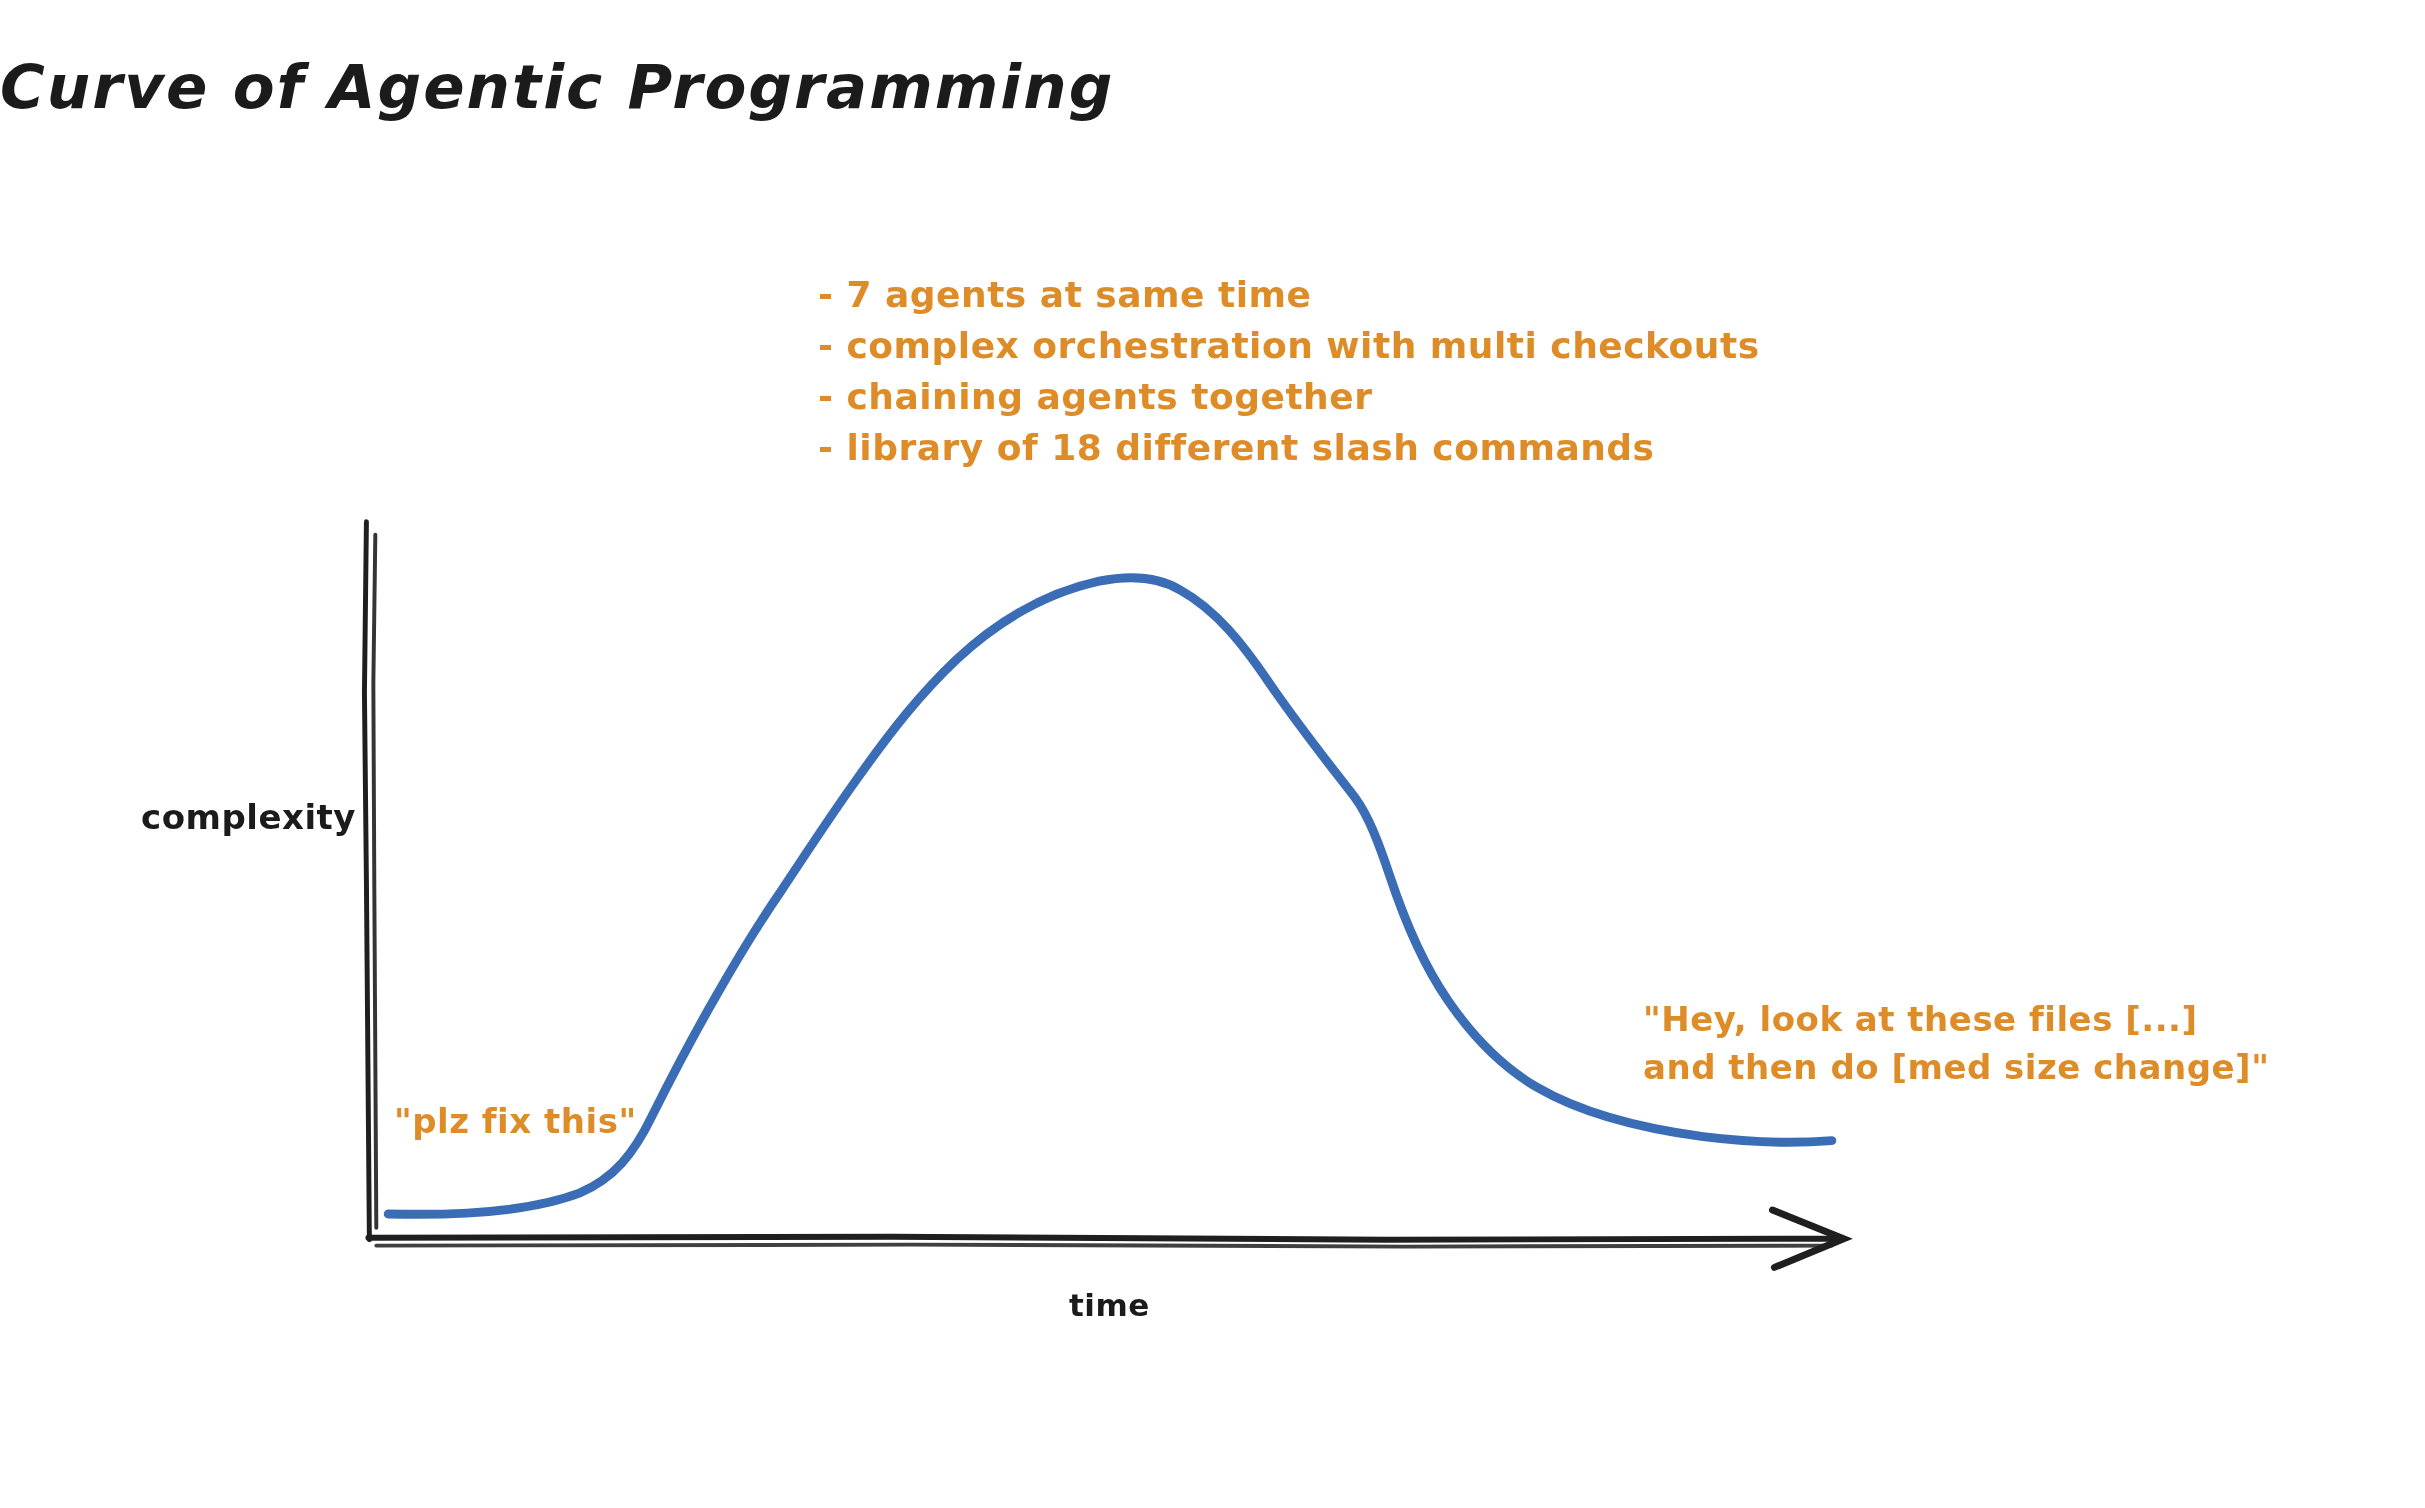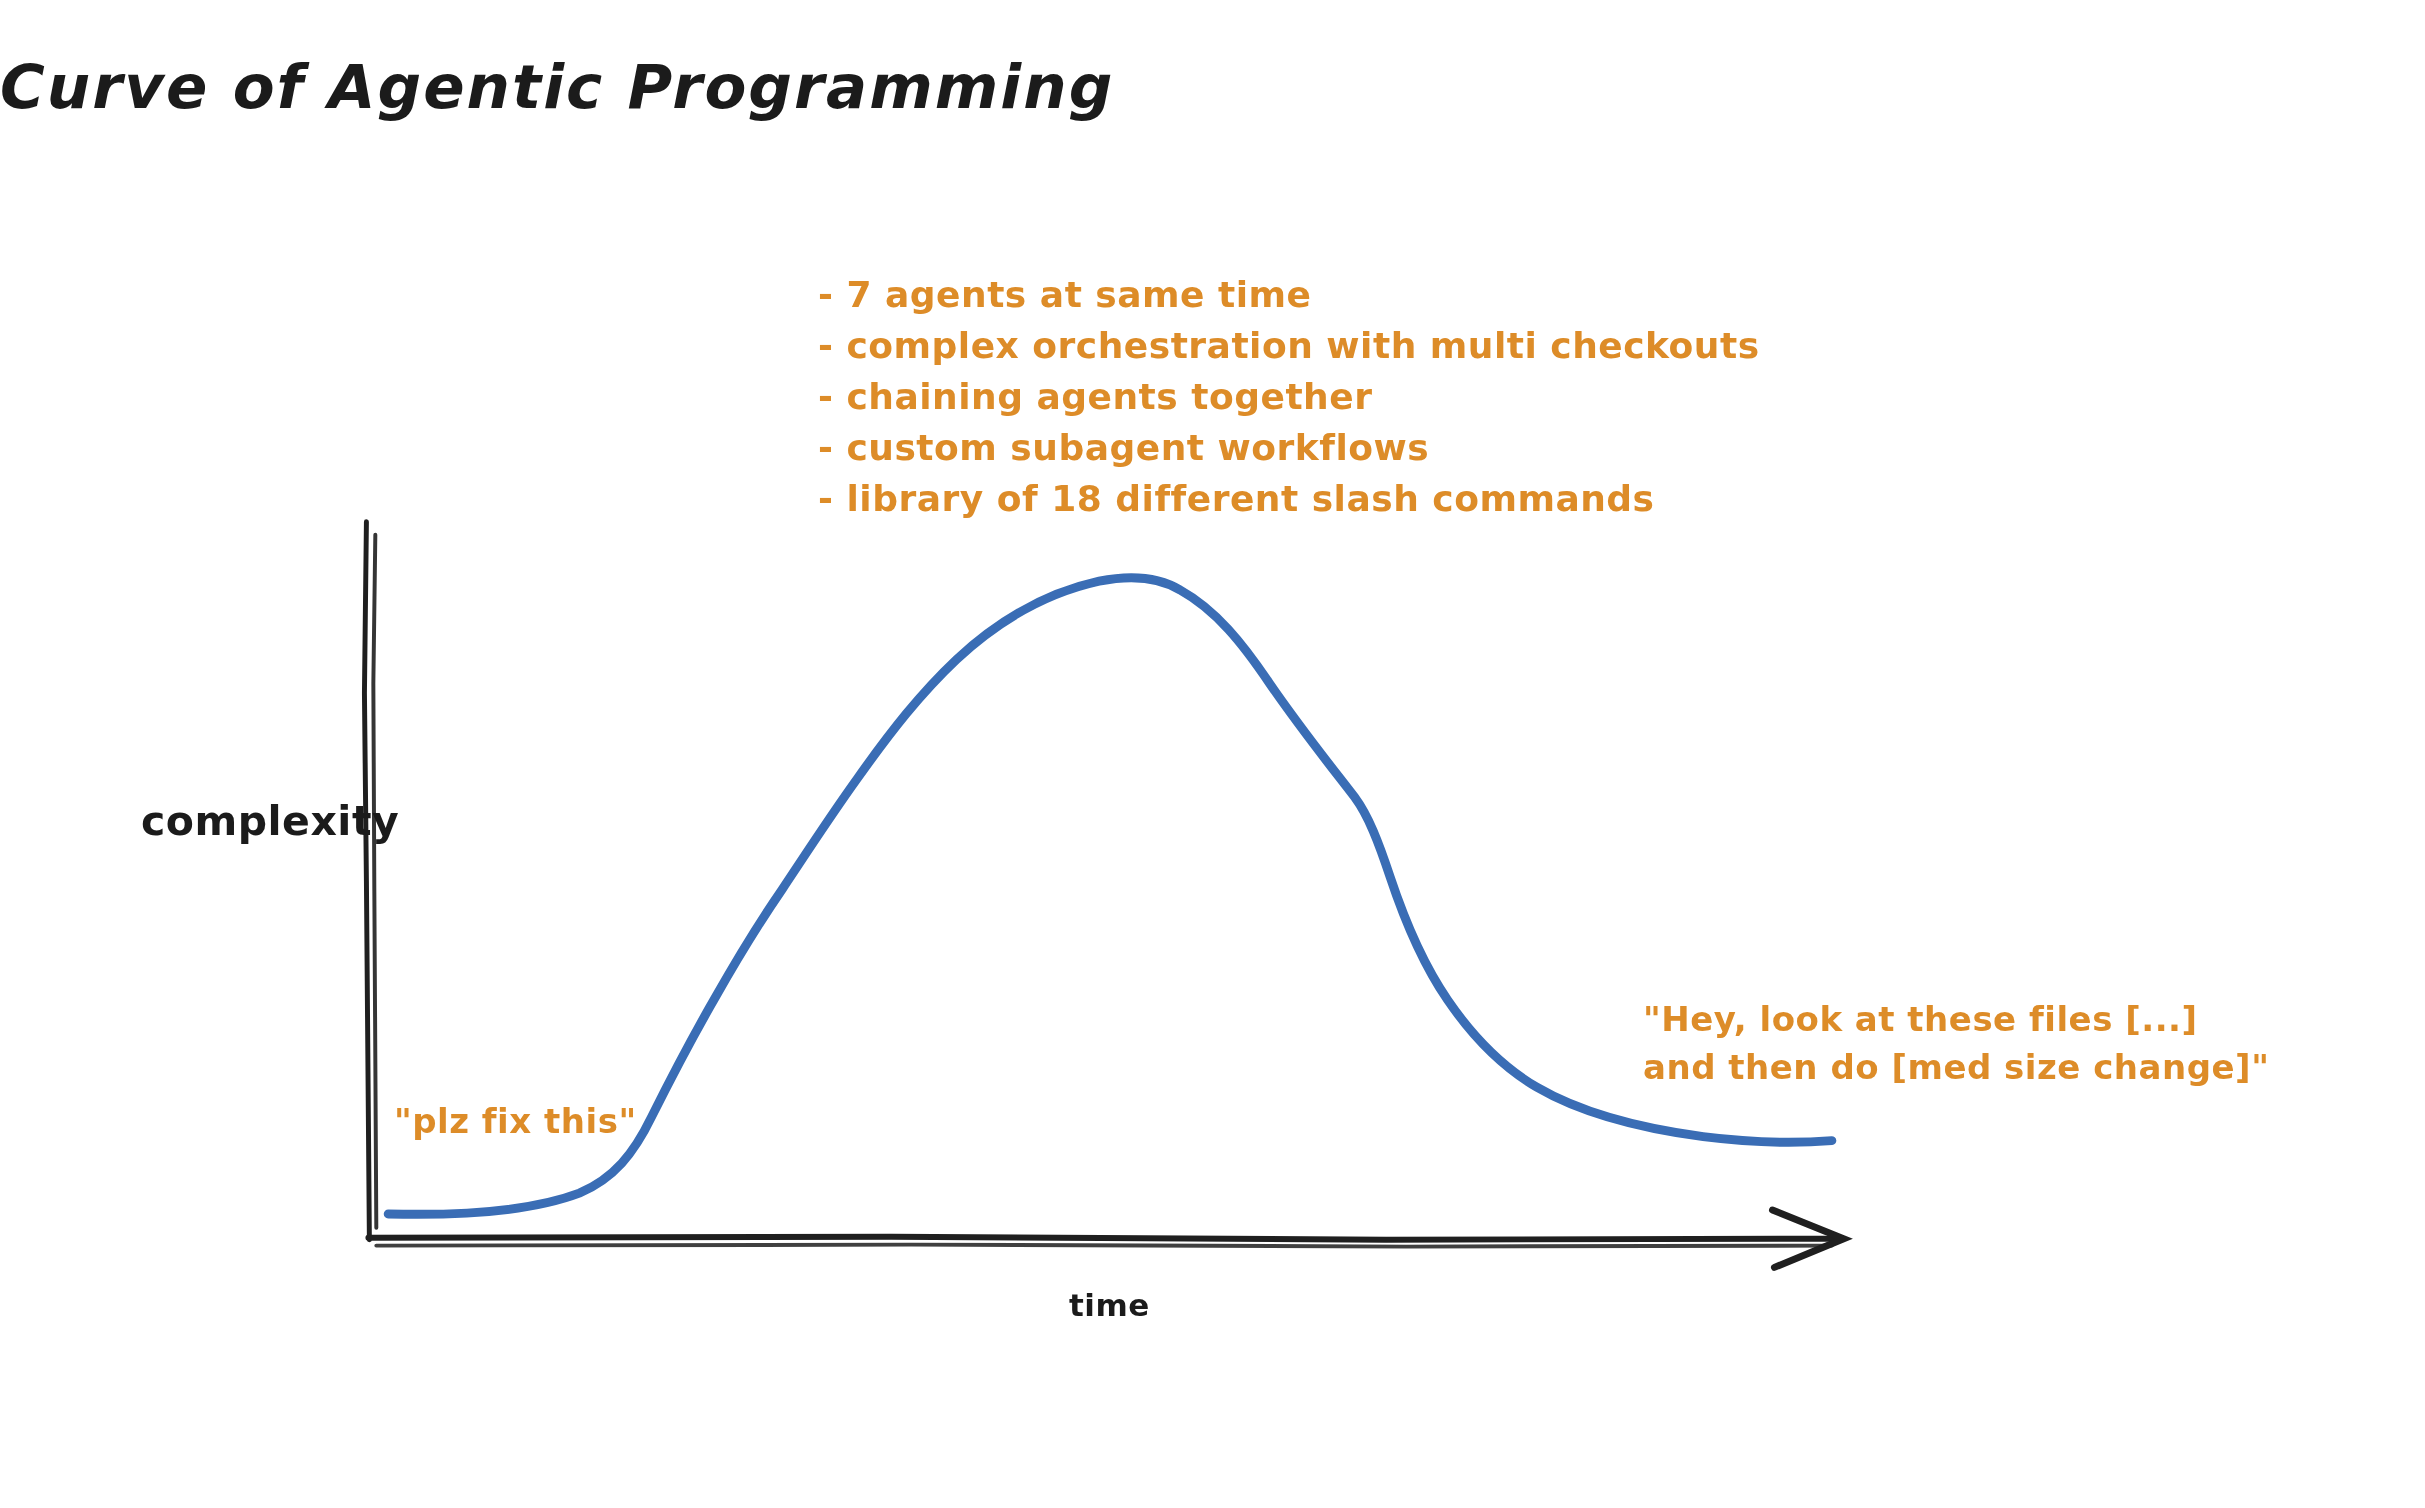--- a/index.html
+++ b/index.html
@@ -51,21 +51,21 @@
   }
   .bullet-line {
     white-space: nowrap;
     color: #dd8c28;
   }
 
   #y-axis-label {
     position: absolute;
     left: 141px;
     top: 797px;
-    font-size: 41px;
+    font-size: 34px;
     color: #1b1b1b;
   }
 
   #x-axis-label {
     position: absolute;
     left: 1069px;
     top: 1287px;
     font-size: 31px;
     color: #1b1b1b;
   }
@@ -134,21 +134,20 @@
                C 1488,1048 1518,1078 1552,1098
                C 1600,1126 1660,1140 1720,1148
                C 1768,1154 1812,1155 1850,1152" fill="none" stroke="#3a6db5" stroke-width="9" stroke-linecap="round" stroke-linejoin="round"></path>
     </g>
   </svg>
 
   <div id="bullet-list" class="hand">
     <div class="bullet-line">- 7 agents at same time</div>
     <div class="bullet-line">- complex orchestration with multi checkouts</div>
     <div class="bullet-line">- chaining agents together</div>
-    <div class="bullet-line">- custom subagent workflows</div>
     <div class="bullet-line">- library of 18 different slash commands</div>
   </div>
 
   <div id="y-axis-label" class="hand">complexity</div>
 
   <div id="x-axis-label" class="hand">time</div>
 
   <div id="annotation-start" class="hand">"plz fix this"</div>
 
   <div id="annotation-end" class="hand">

